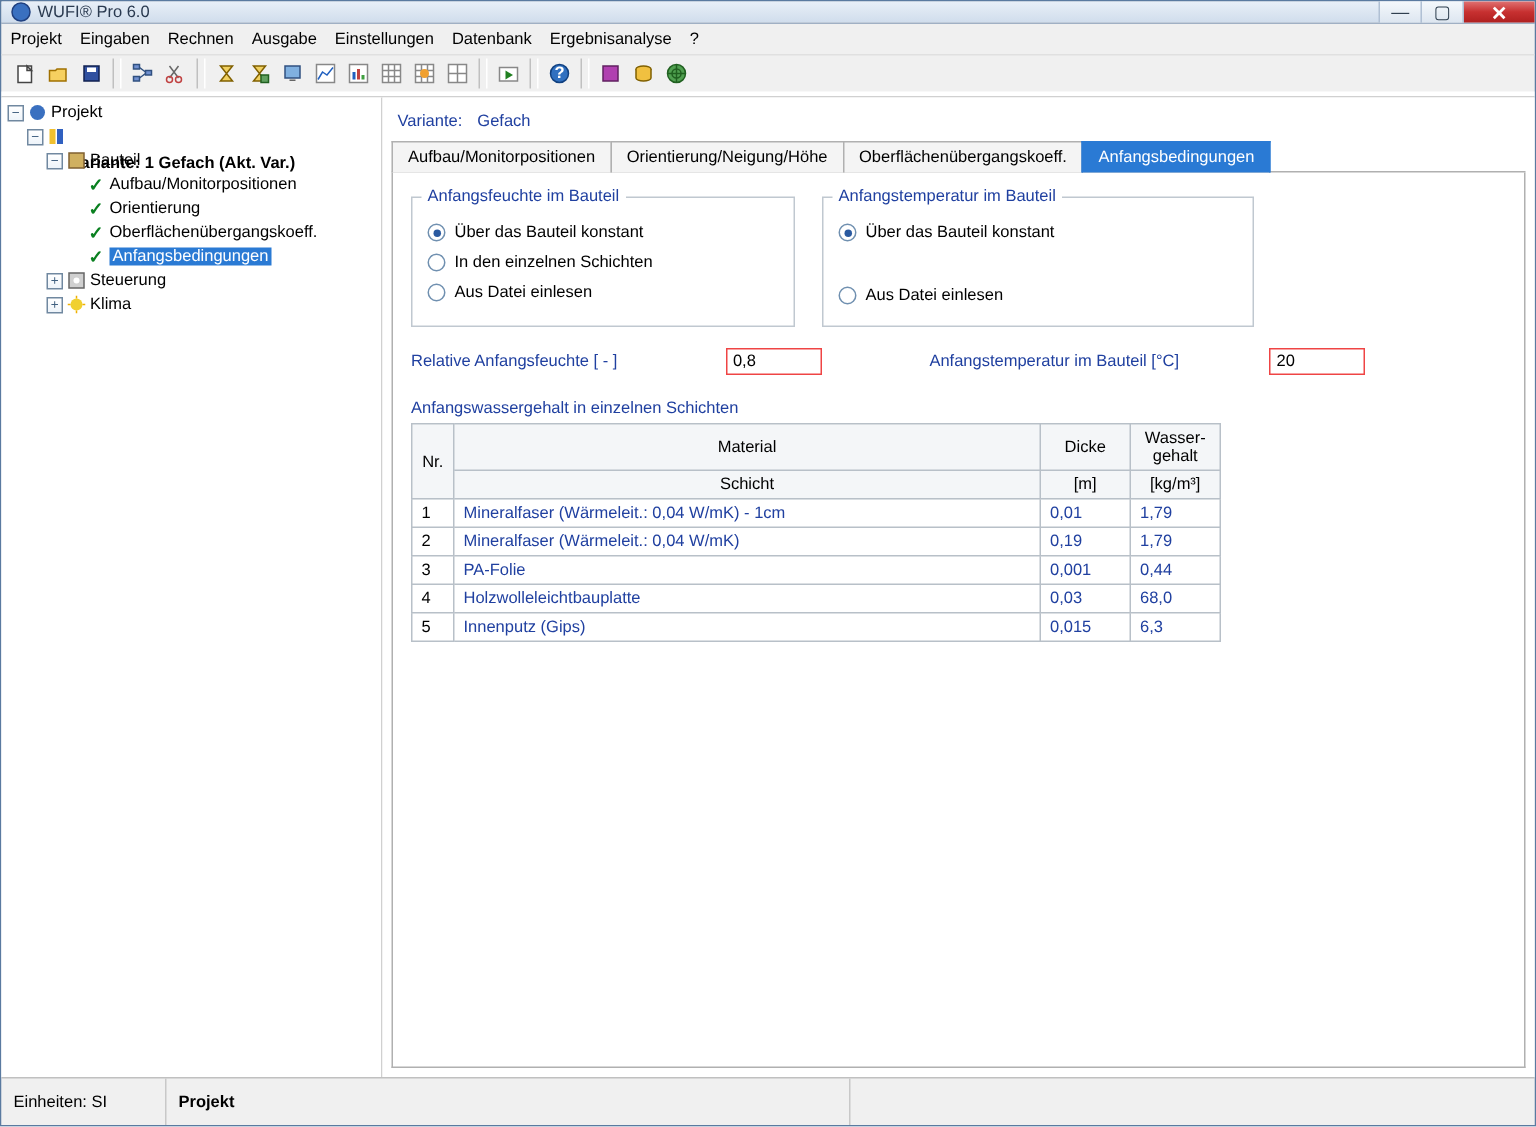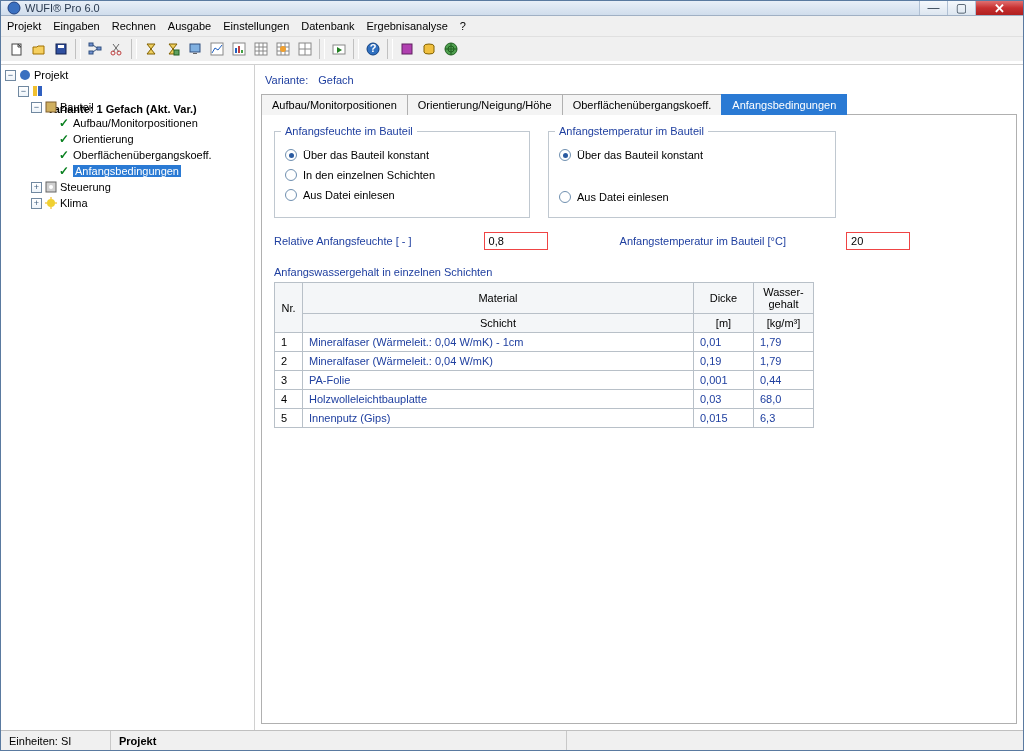--- a/index.html
+++ b/index.html
@@ -43,21 +43,21 @@
 .inputs-row { display: flex; align-items: center; margin-top: 14px; gap: 24px; }
 .lbl2 { color: #2040a0; }
 .txtin { border: 1px solid #ef4444; background: #fff; padding: 2px 4px; width: 64px; text-align: left; }
 .tabletitle { color: #2040a0; margin-top: 16px; margin-bottom: 4px; }
 table.layers { border-collapse: collapse; width: 540px; }
 table.layers th, table.layers td { border: 1px solid #b8c0c8; padding: 3px 6px; text-align: left; vertical-align: middle; }
 table.layers th { background: #f4f6f8; font-weight: normal; text-align: center; }
 table.layers td { color: #2040a0; }
 table.layers td.nr { color: #000; width: 28px; }
 table.layers th.small { width: 60px; }
-.statusbar { height: 20px; border-top: 1px solid #c0c0c0; background: #f0f0f0; display: flex; align-items: center; }
+.statusbar { height: 32px; border-top: 1px solid #c0c0c0; background: #f0f0f0; display: flex; align-items: center; }
 .statusbar .cell { padding: 2px 8px; border-right: 1px solid #c8c8c8; height: 100%; display: flex; align-items: center; }
 .statusbar .cell.bold { font-weight: bold; }
 .statusbar .filler { flex: 1; }
 svg { display: block; }
 </style>
 </head>
 <body>
 
 <div class="window">
   <div class="titlebar">

